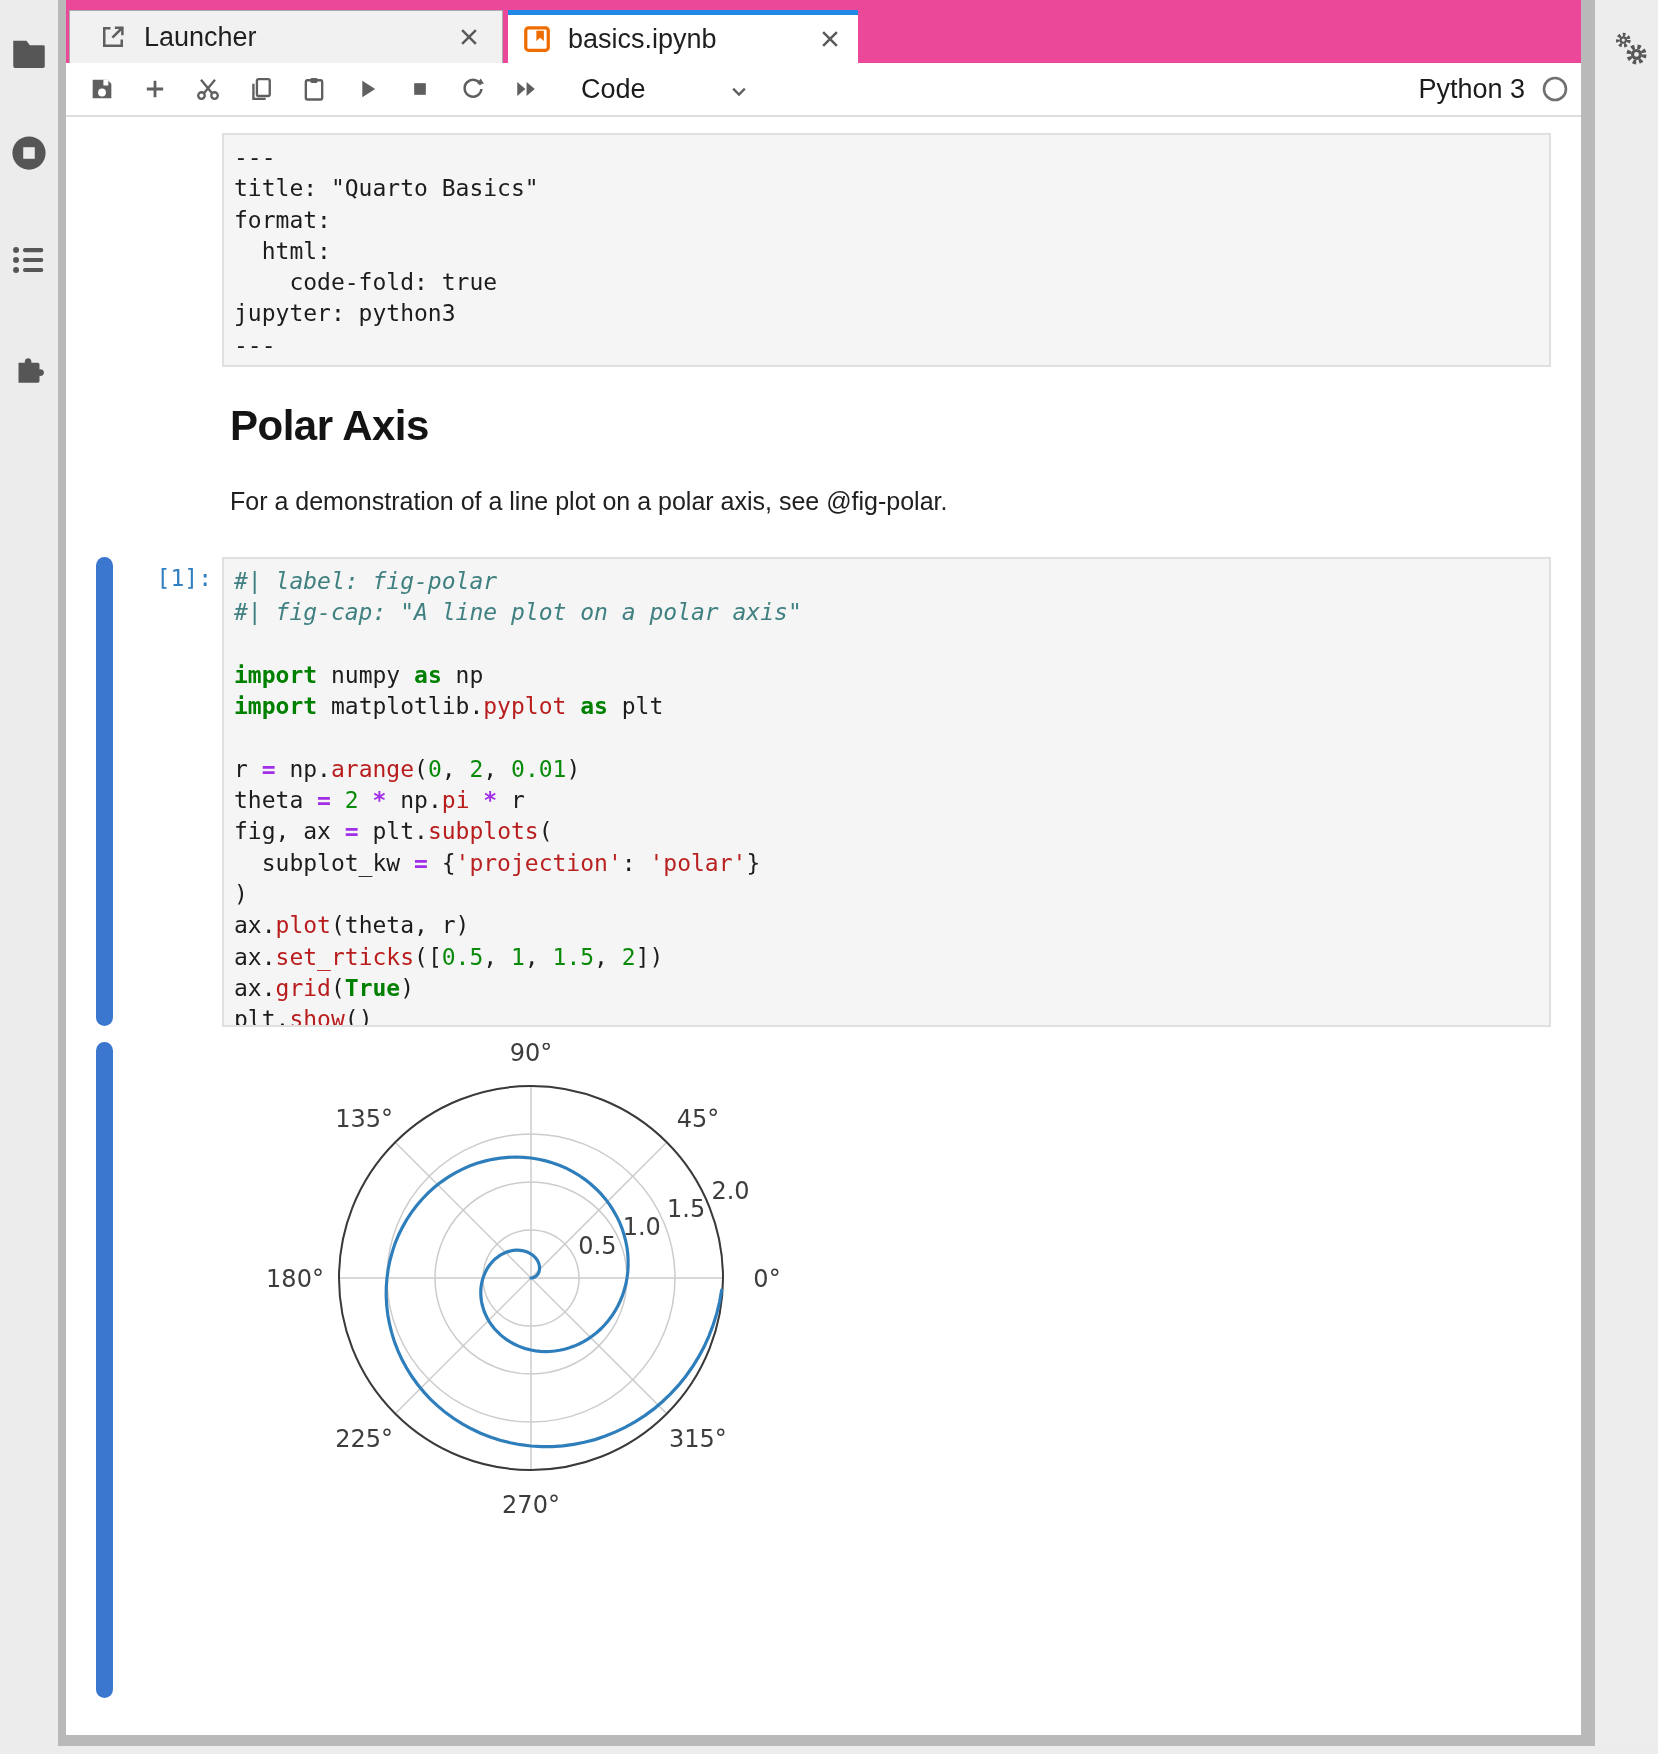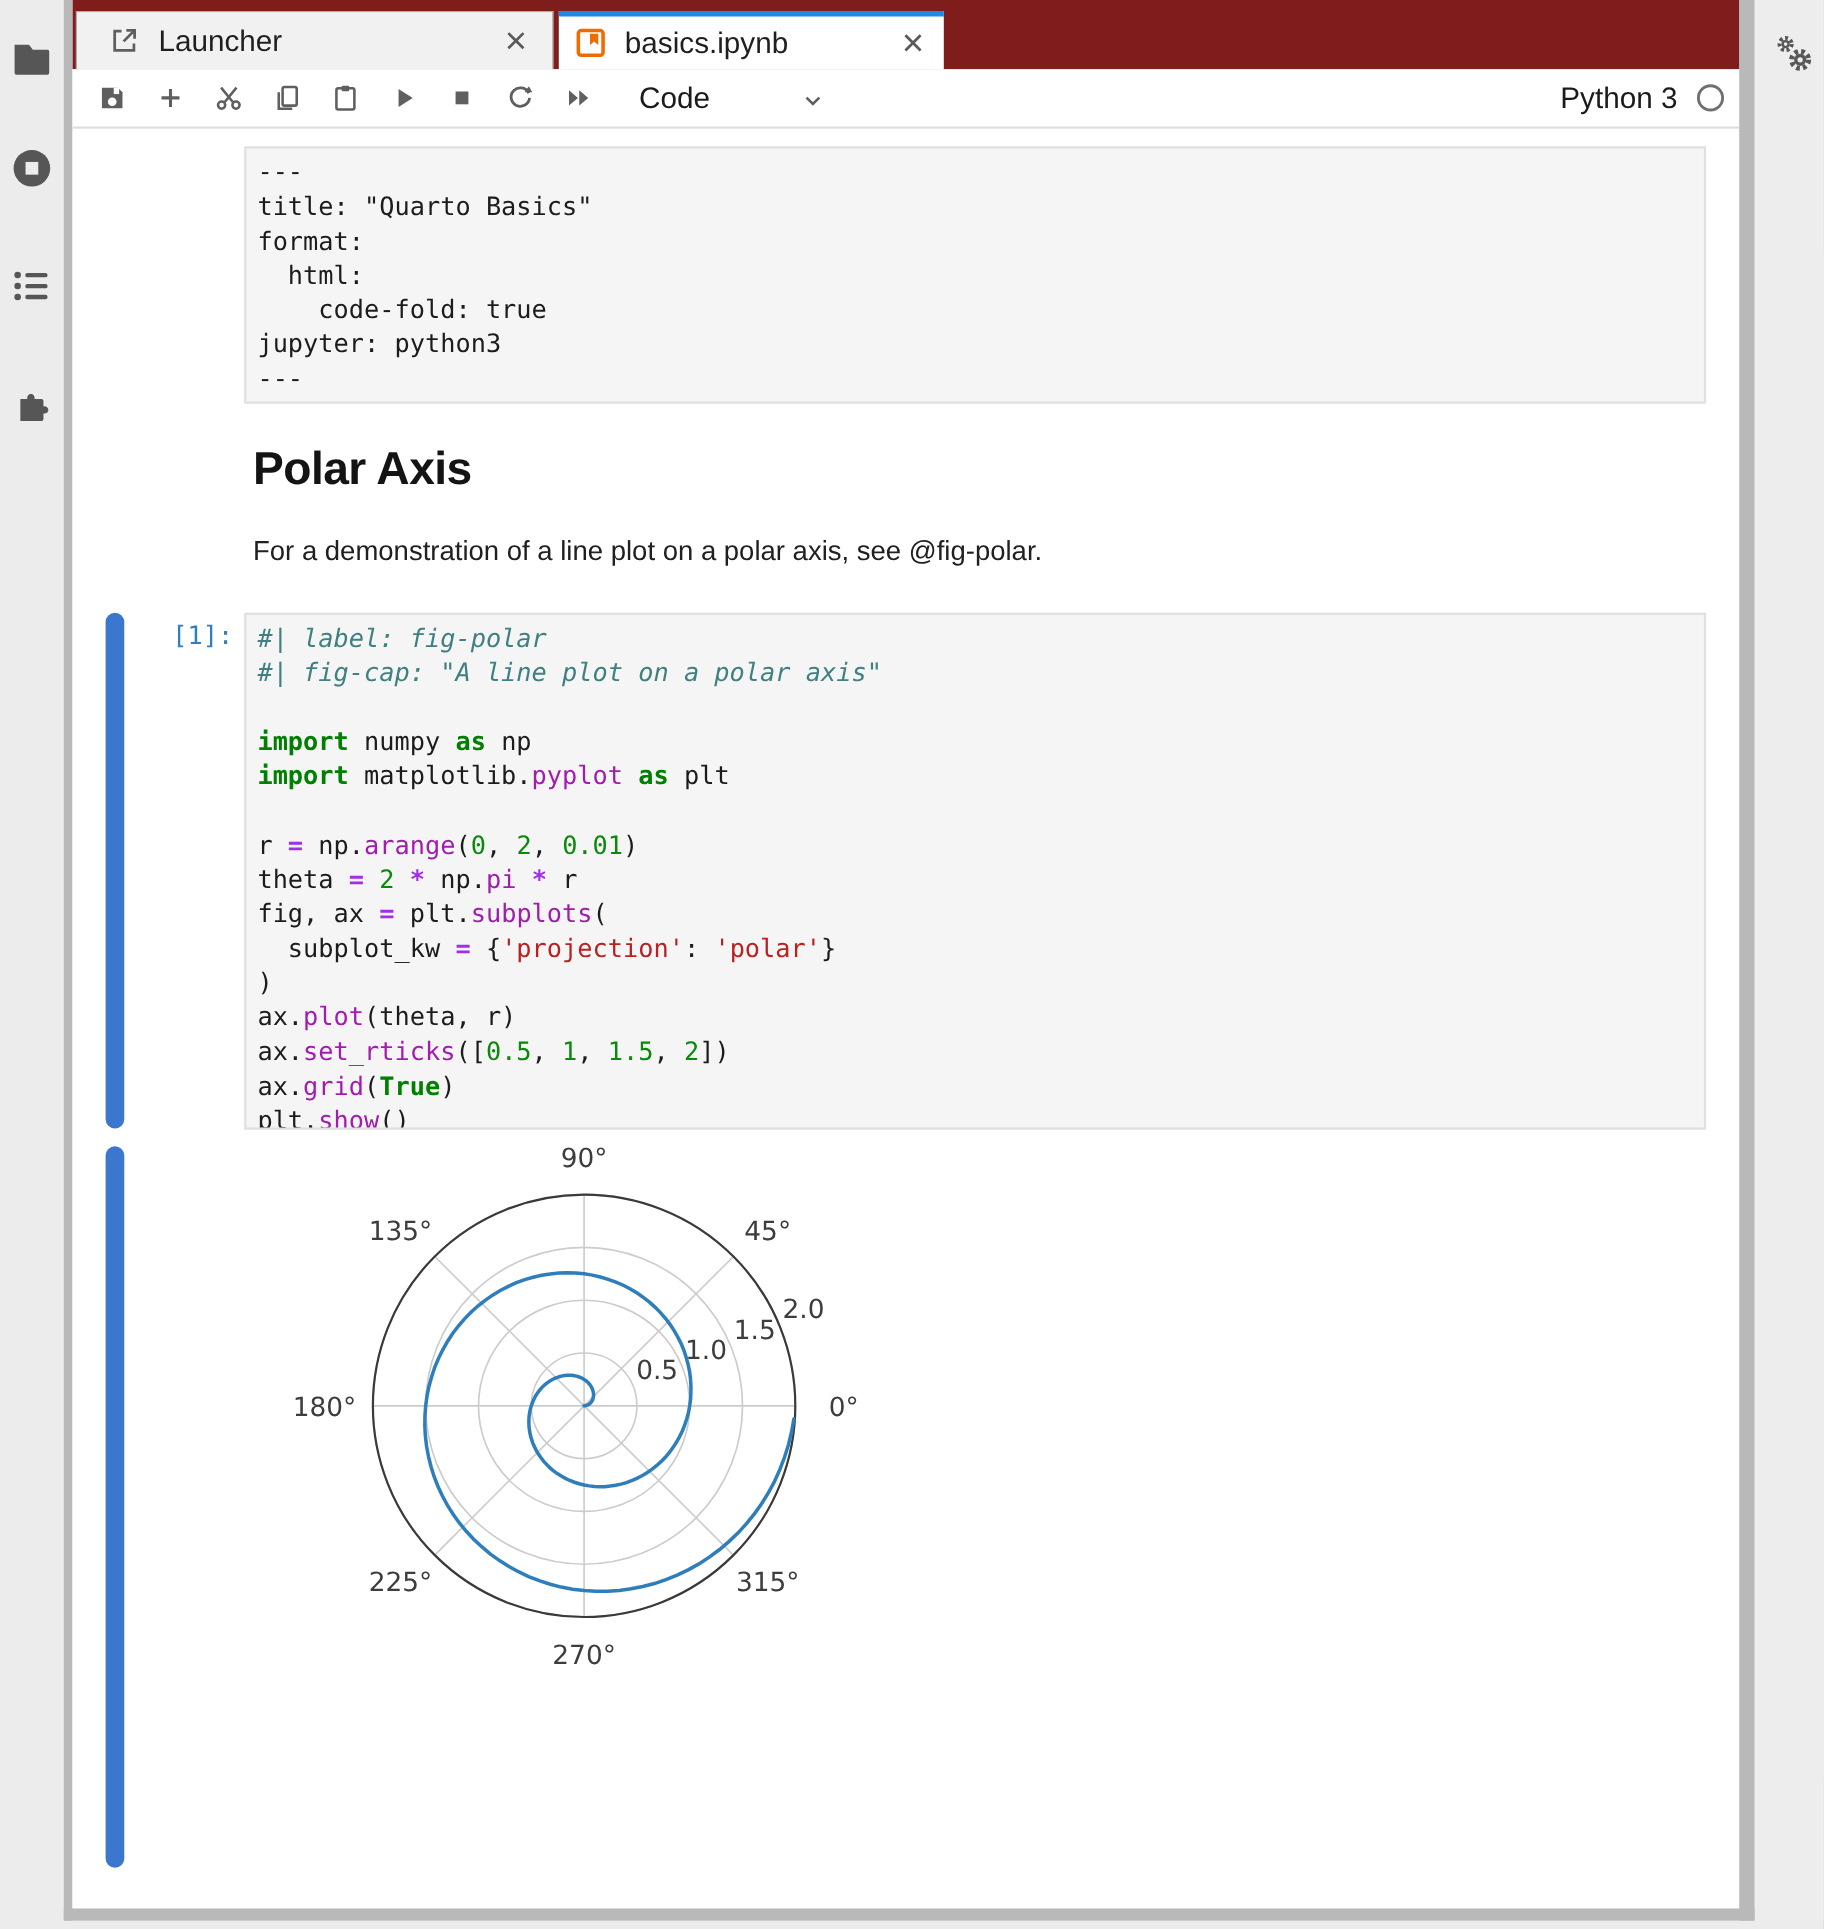--- a/index.html
+++ b/index.html
@@ -11,21 +11,21 @@
   .left-strip .sb-icon{position:absolute;left:8px;width:42px;height:42px;}
   .right-strip{position:absolute;left:1595px;top:0;width:63px;height:1746px;background:#ededed;}
   .v-border-l{position:absolute;left:58px;top:0;width:8px;height:1746px;background:#b9b9b9;}
   .v-border-r{position:absolute;left:1581px;top:0;width:14px;height:1746px;background:#b9b9b9;}
   .dock-bottom-band{position:absolute;left:58px;top:1735px;width:1537px;height:11px;background:#b9b9b9;}
 
   
   .main{position:absolute;left:66px;top:0;width:1515px;height:1735px;background:#fff;}
 
   
-  .tabbar{position:absolute;left:0;top:0;width:100%;height:63px;background:#7f1d1d;}
+  .tabbar{position:absolute;left:0;top:0;width:100%;height:63px;background:#ec4899;}
   .tab{position:absolute;top:10px;height:53px;display:flex;align-items:center;box-sizing:border-box;cursor:pointer;}
   .tab-inactive{left:3px;width:434px;background:#f1f1f1;border:1px solid #ababab;border-bottom:none;padding:0 18px 0 28px;}
   .tab-active{left:442px;width:350px;background:#ffffff;border-top:5px solid #2089e5;padding:0 13px 0 14px;}
   .tab .tab-label{font-size:27px;color:#1f1f1f;margin-left:16px;white-space:nowrap;}
   .tab .spacer{flex:1;}
   .tab-icon{width:30px;height:30px;flex:0 0 auto;}
   .close-btn{width:30px;height:30px;flex:0 0 auto;}
 
   
   .toolbar{position:absolute;left:0;top:63px;width:100%;height:54px;background:#fff;border-bottom:2px solid #dedede;display:flex;align-items:center;box-sizing:border-box;padding:0 10px 0 22px;}
@@ -52,21 +52,21 @@
 
   .collapser{position:absolute;width:17px;border-radius:9px;background:#3b76cf;cursor:pointer;}
   .collapser-in{left:30px;top:438px;height:469px;}
   .collapser-out{left:30px;top:923px;height:656px;}
   .prompt{position:absolute;left:30px;top:446px;width:116px;text-align:right;
           font-family:"DejaVu Sans Mono","Liberation Mono",monospace;font-size:23px;color:#307fc1;}
 
   
   .tk-c{color:#408080;font-style:italic;}
   .tk-k{color:#008000;font-weight:700;}
-  .tk-p{color:#a21caf;}
+  .tk-p{color:#b91c1c;}
   .tk-n{color:#0a8a0a;}
   .tk-o{color:#a22fe8;font-weight:700;}
   .tk-s{color:#ba2121;}
   .tk-t{color:#1c1c1c;}
 
   
   .polar-svg{position:absolute;left:145px;top:924px;width:640px;height:480px;}
   .plot-lab{font-family:"DejaVu Sans",sans-serif;font-size:24px;fill:#3d3d3d;}
 
   .gears{position:absolute;left:1609px;top:28px;width:44px;height:44px;cursor:pointer;}

